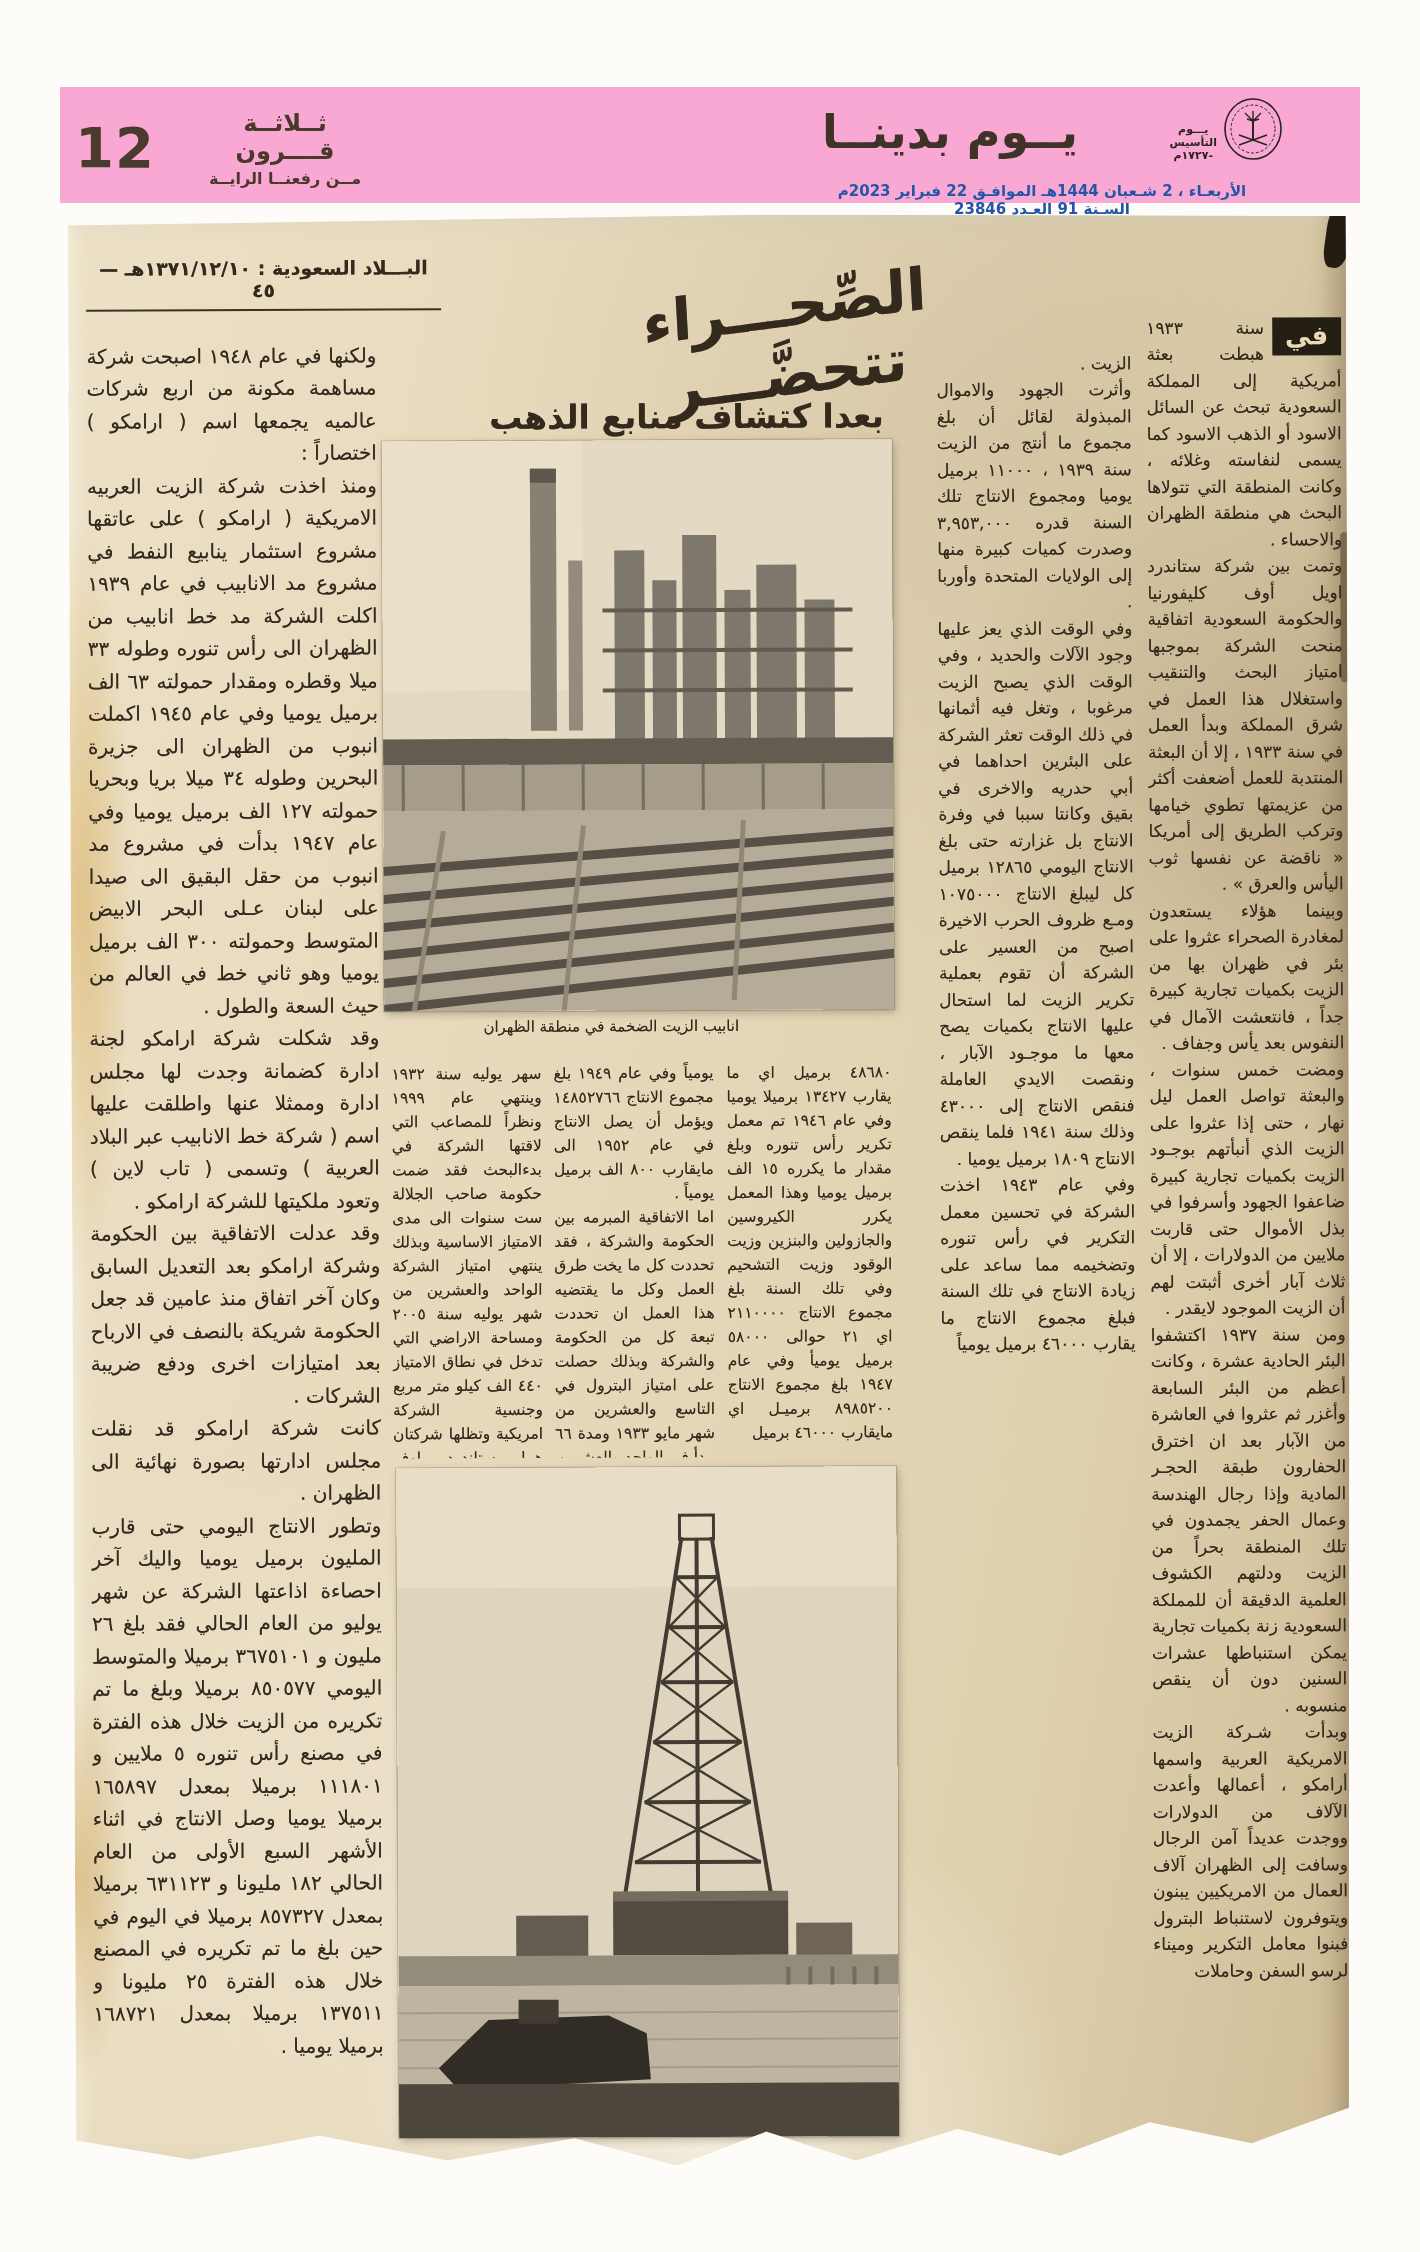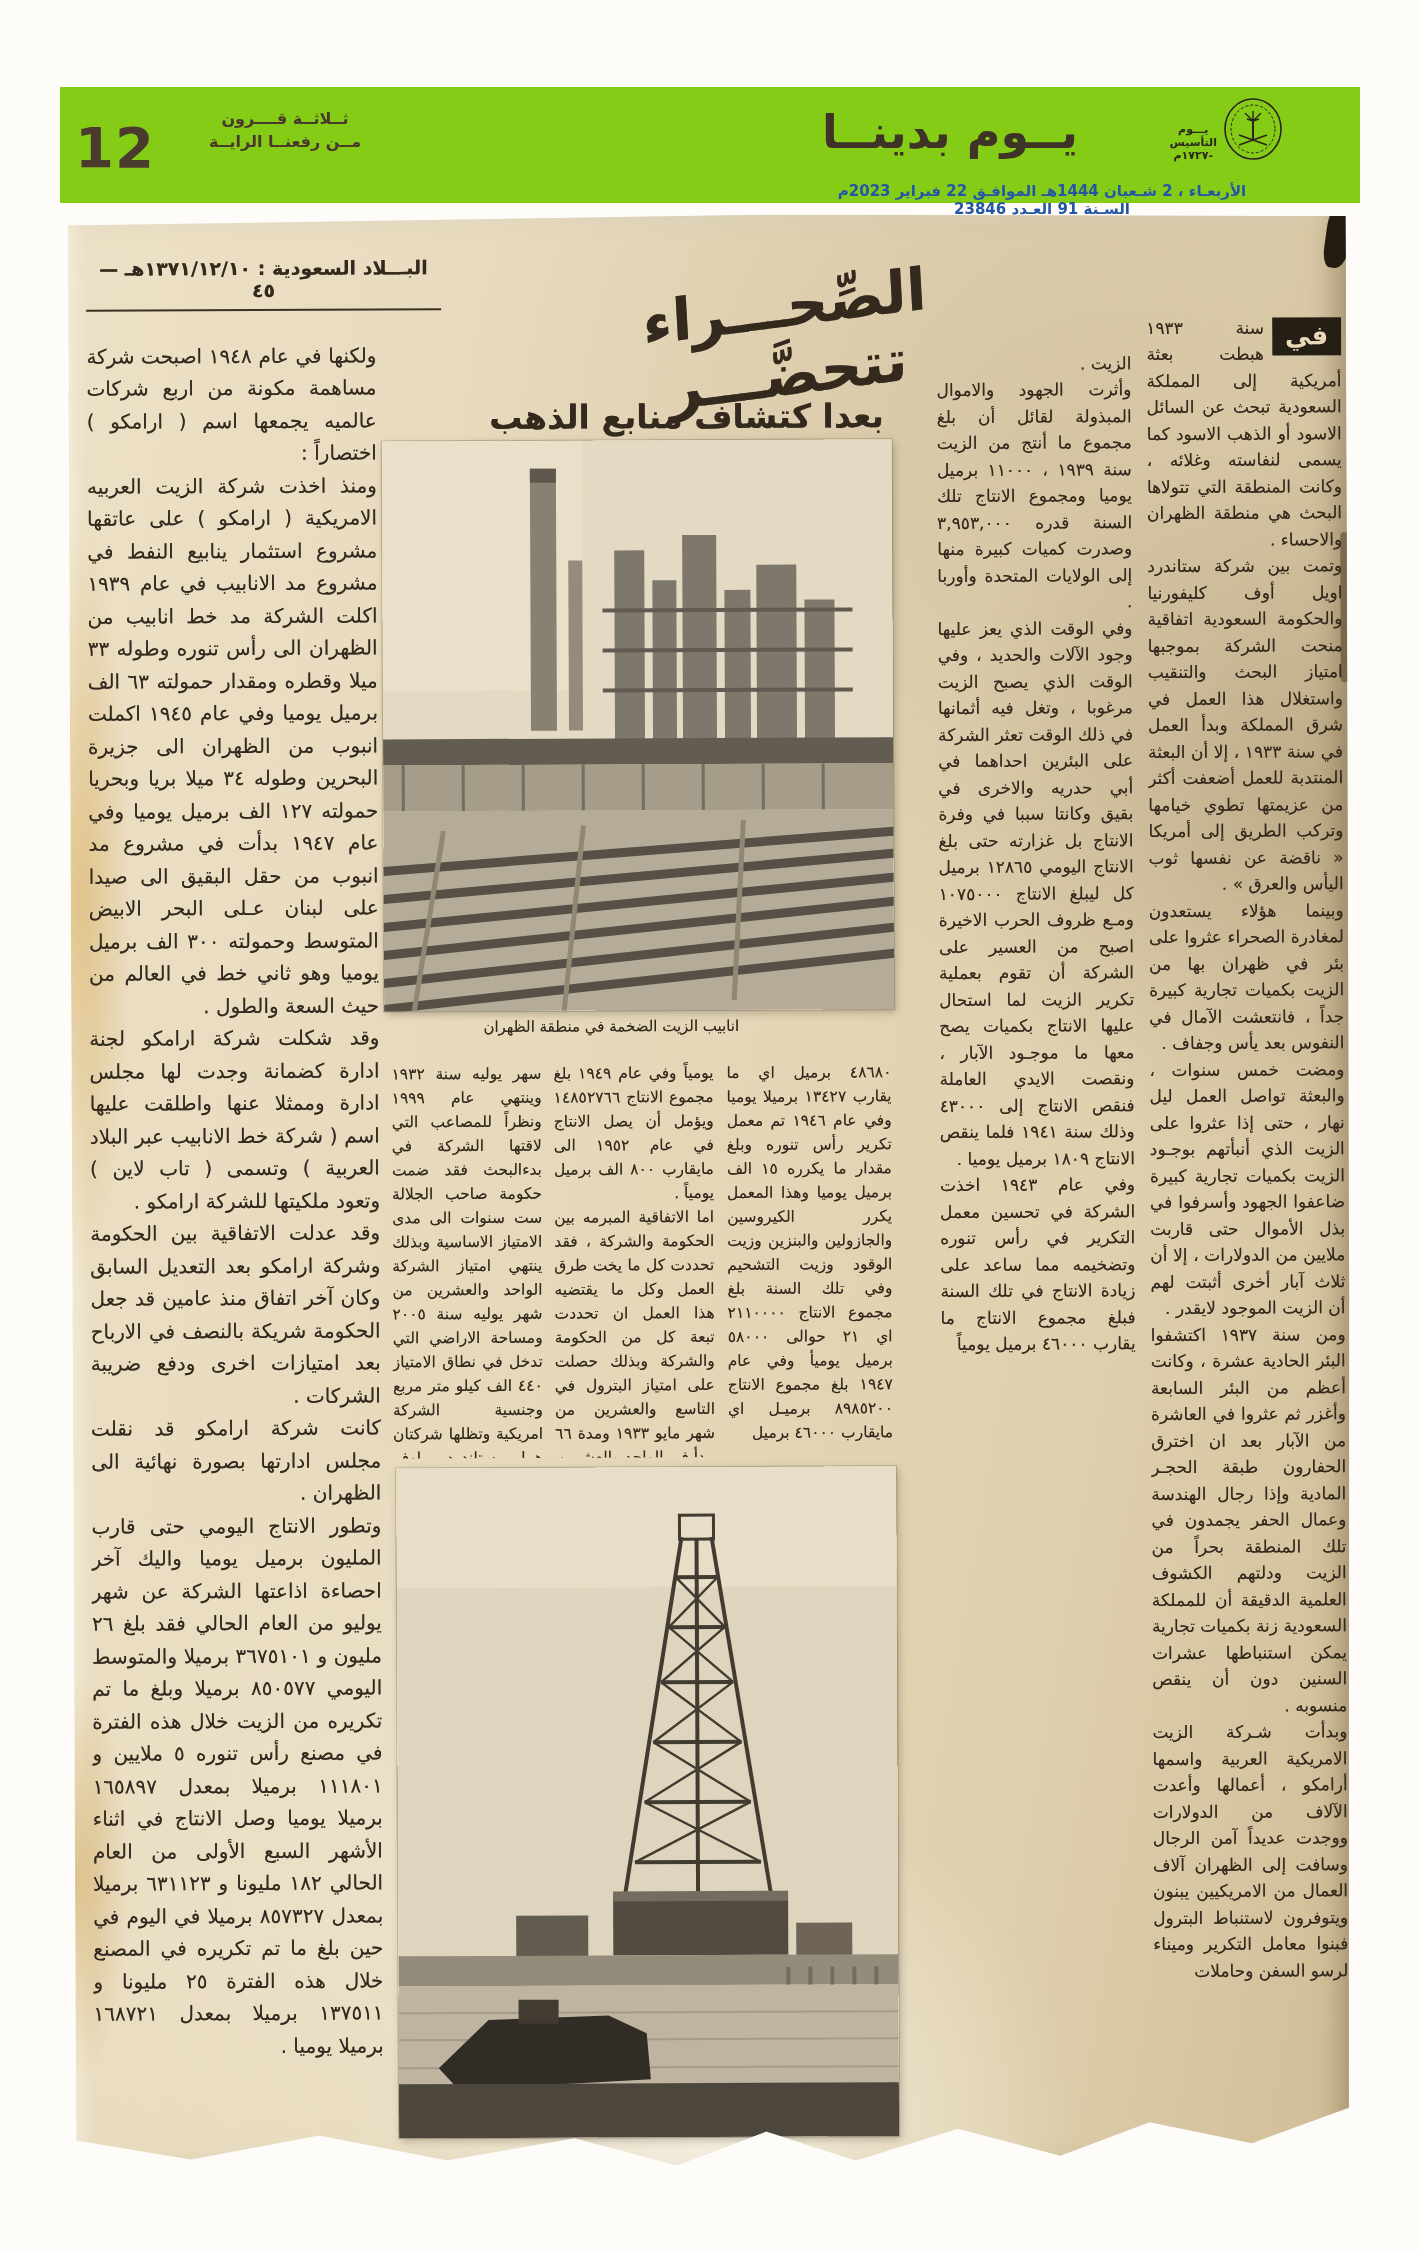--- a/index.html
+++ b/index.html
@@ -1,26 +1,26 @@
 <!DOCTYPE html>
 <html lang="ar"><head>
 <meta charset="utf-8">
 <style>
   * { margin:0; padding:0; box-sizing:border-box; }
   html,body { width:1420px; height:2252px; background:#fdfcf9; overflow:hidden; }
   body { font-family:"DejaVu Sans", sans-serif; position:relative; }
 
   
   .band { position:absolute; left:60px; top:87px; width:1300px; height:116px;
-          background:#84cc16; direction:rtl; }
+          background:#f9a8d4; direction:rtl; }
   .page-num { position:absolute; left:15px; top:28px; font-size:56px; font-weight:bold;
               color:#4b3a2e; letter-spacing:1px; direction:ltr; }
   .slogan { position:absolute; right:985px; top:22px; width:180px; text-align:center;
             color:#4a382a; font-weight:bold; }
-  .slogan .l1 { font-size:16px; }
+  .slogan .l1 { font-size:24px; }
   .slogan .l2 { font-size:16px; margin-top:4px; }
   .logo { position:absolute; right:780px; top:2px; width:170px; height:110px; }
   .logo svg { position:absolute; right:58px; top:6px; }
   .logo .word { position:absolute; right:10px; top:18px; font-size:54px; font-weight:bold;
                 color:#2757ae; text-shadow:0 0 2px #ffffff, 0 0 4px #cfe0f5, 2px 2px 0 #9db9dd; }
   .masthead-title { position:absolute; right:270px; top:18px; width:280px; text-align:center;
                     font-size:46px; font-weight:bold; color:#3f3227; }
   .founding { position:absolute; right:75px; top:8px; width:130px; height:80px; }
   .founding .lbl { position:absolute; right:68px; top:28px; font-size:11px; font-weight:bold;
                    color:#2a241c; text-align:center; line-height:13px; white-space:pre-line; }

